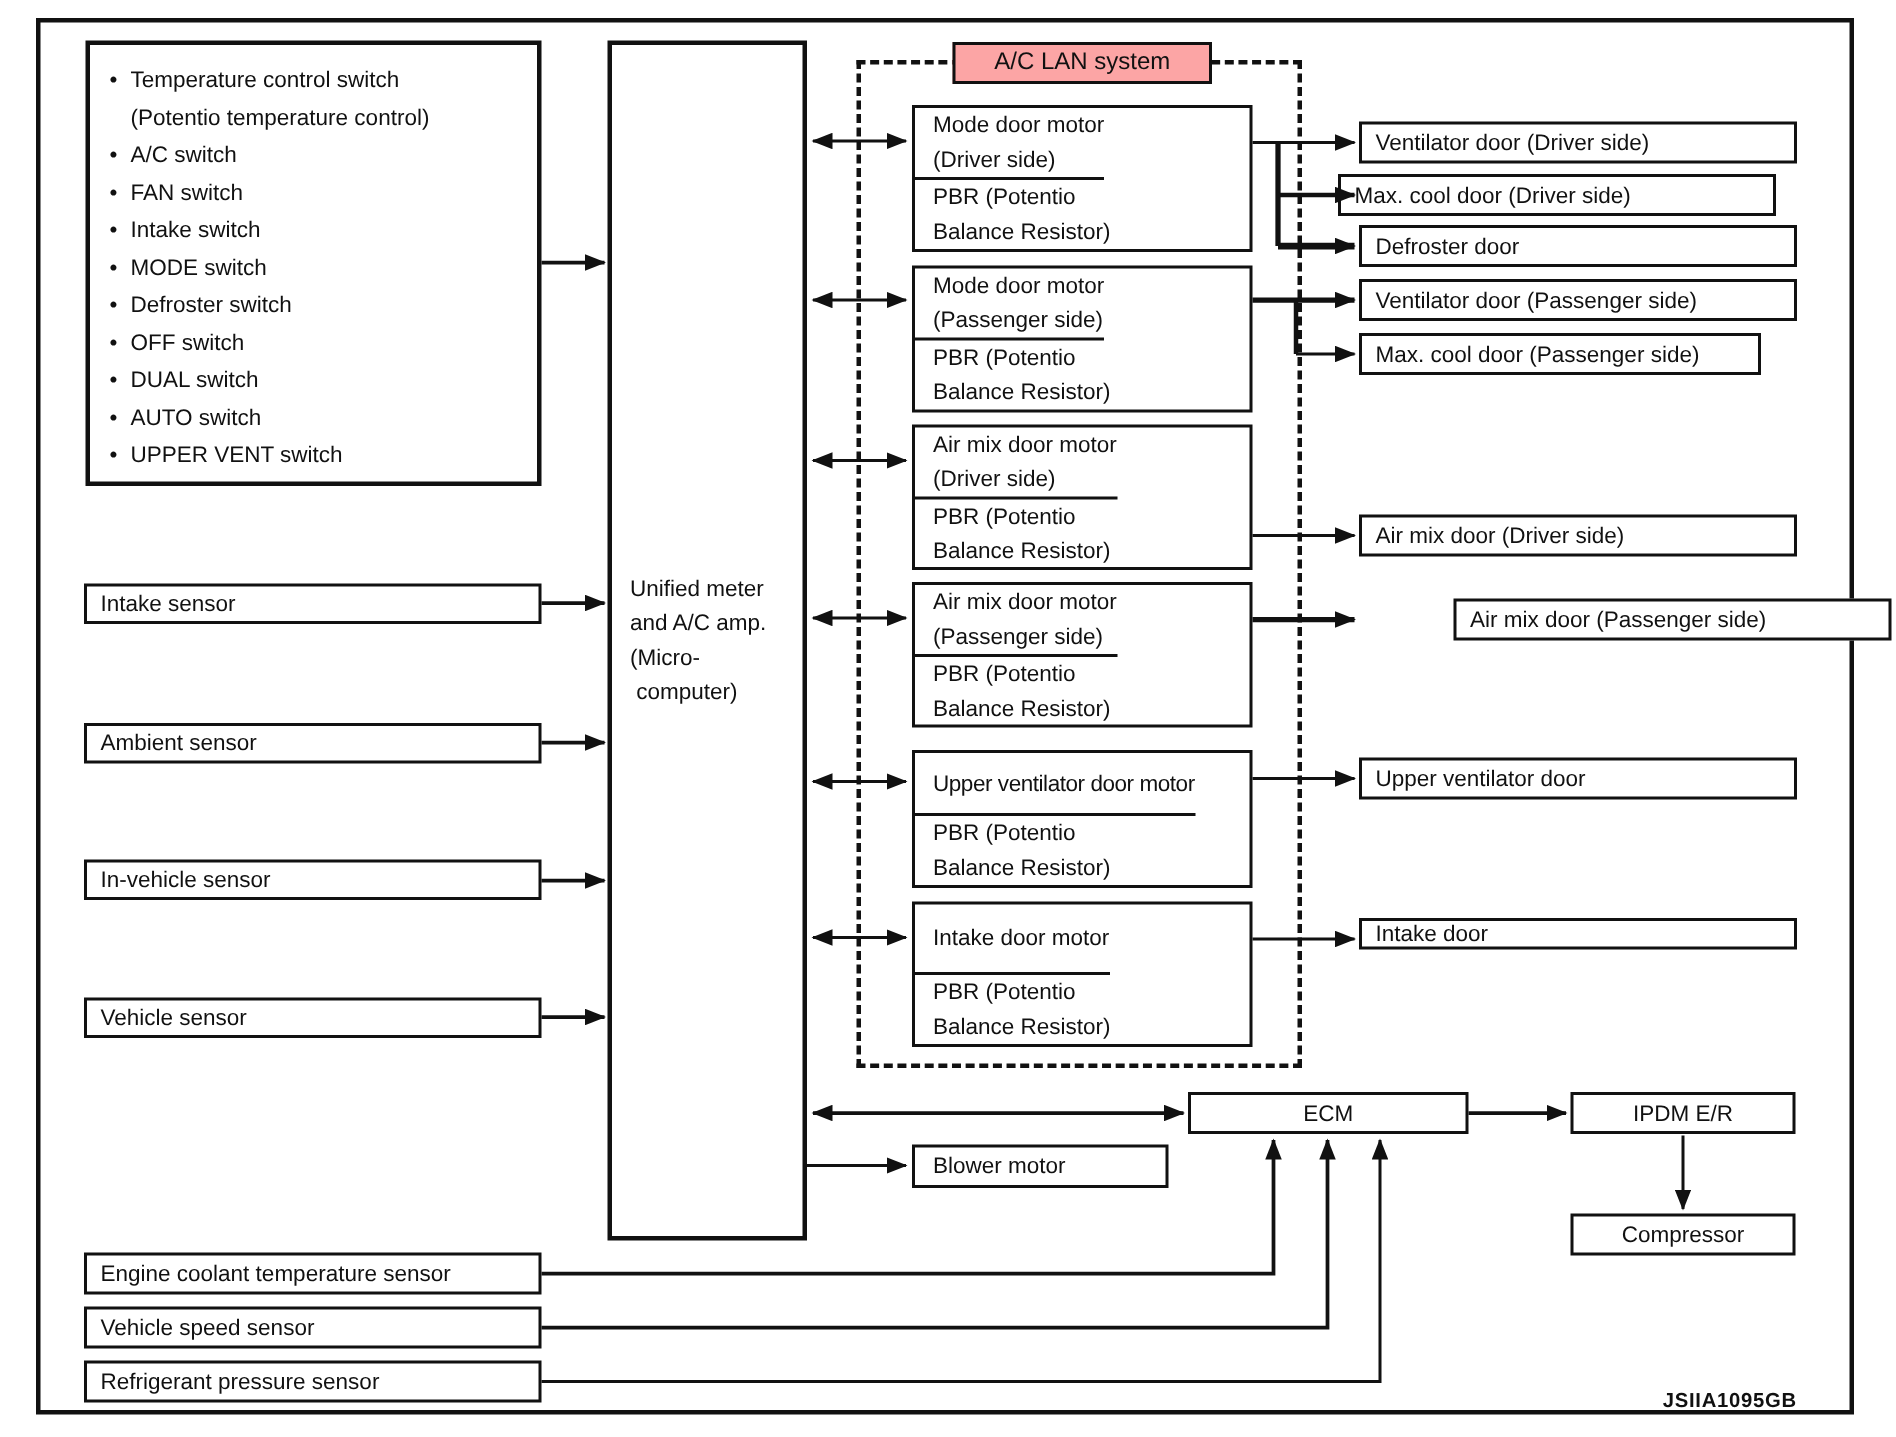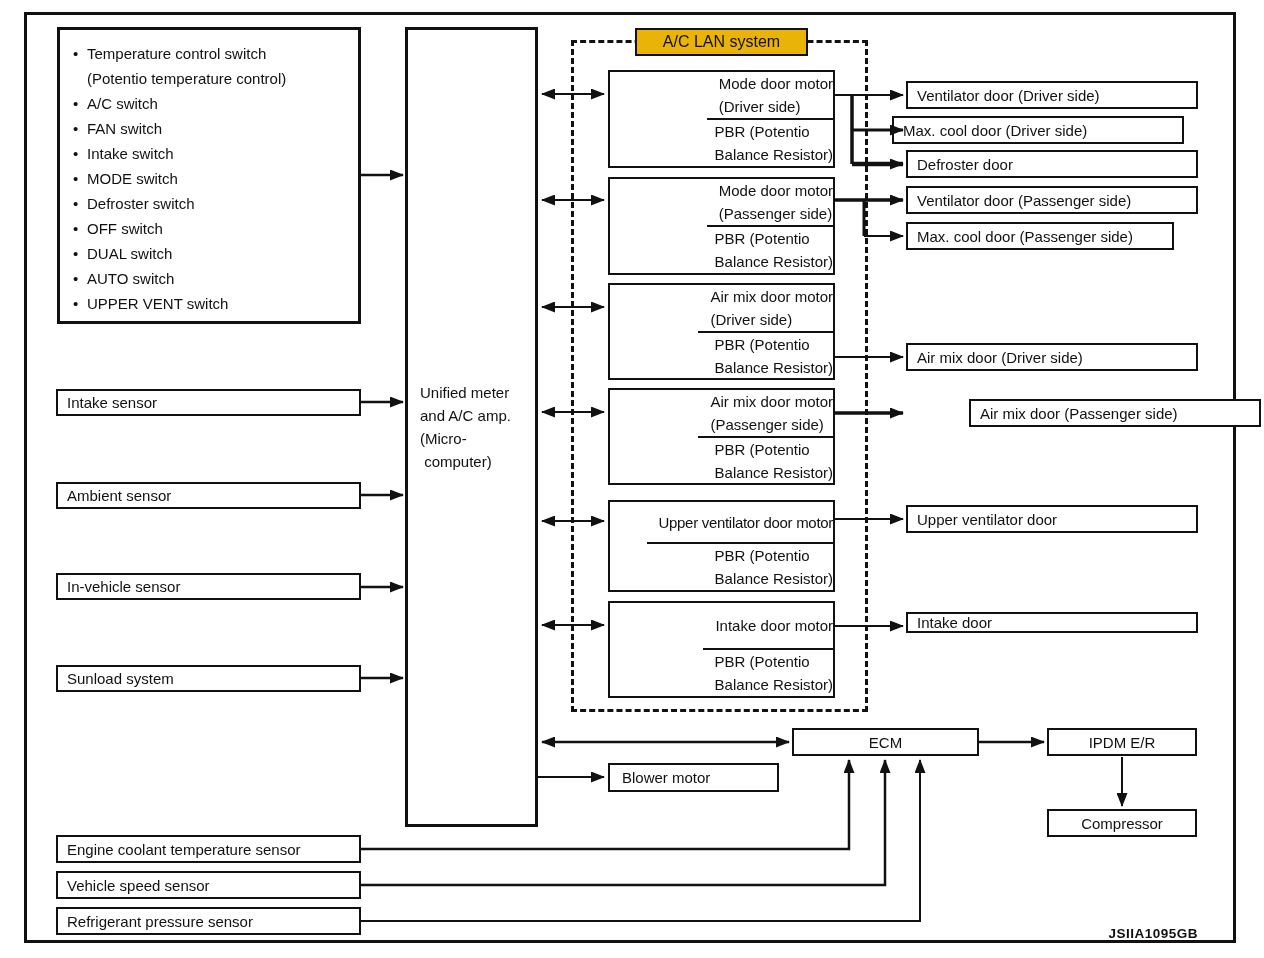--- a/index.html
+++ b/index.html
@@ -11,21 +11,21 @@
 
   .box { position:absolute; box-sizing:border-box; background:#fff;
          border:2.5px solid #111; display:flex; align-items:center;
          font-size:15px; line-height:19px; }
   .box .label { white-space:pre-wrap; }
   .pad  { padding-left:9px; }
   .pad12{ padding-left:12px; }
   .center { justify-content:center; }
 
   
-  .motor-box { flex-direction:column; align-items:flex-end; padding:0; border-width:2.5px; }
+  .motor-box { flex-direction:column; align-items:flex-start; padding:0; border-width:2.5px; }
   .motor-top { box-sizing:border-box; border-bottom:2.5px solid #111; display:flex;
                align-items:center; padding-left:12px; }
   .motor-bottom { flex:1; display:flex; align-items:center; padding-left:12px; }
   .mlabel { white-space:pre-wrap; line-height:23px; }
   .condensed { letter-spacing:-0.3px; }
 
   
   .dashed-box { position:absolute; left:571px; top:40px; width:297px; height:672px;
                 border:3px dashed #111; box-sizing:border-box; }
 
@@ -38,21 +38,21 @@
   .switch-list li::before { content:"\2022"; position:absolute; left:0; top:0; }
   .sublabel { padding-left:14px; }
 
   
   .amp-box { position:absolute; left:405px; top:27px; width:133px; height:800px;
              border:3px solid #111; box-sizing:border-box; background:#fff;
              display:flex; align-items:center; }
   .amp-box .label { white-space:pre-wrap; font-size:15px; line-height:23px; padding-left:12px; }
 
   .lan-title { position:absolute; left:635px; top:28px; width:173px; height:28px;
-               border:2.5px solid #111; box-sizing:border-box; background:#eab308;
+               border:2.5px solid #111; box-sizing:border-box; background:#fca5a5;
                display:flex; align-items:center; justify-content:center;
                font-size:16px; z-index:3; }
 
   .figure-code { position:absolute; left:998px; top:926px; width:200px;
                  text-align:right; font-size:13.5px; font-weight:bold; letter-spacing:0.5px; }
 
   svg.wires { position:absolute; left:0; top:0; z-index:4; pointer-events:none; }
   .z2 { z-index:2; }
 </style>
 </head>
@@ -182,21 +182,21 @@
   <div class="box pad z2" style="left:56px; top:389px; width:305px; height:27px;">
       <span class="label">Intake sensor</span>
     </div>
   <div class="box pad z2" style="left:56px; top:482px; width:305px; height:27px;">
       <span class="label">Ambient sensor</span>
     </div>
   <div class="box pad z2" style="left:56px; top:573px; width:305px; height:27px;">
       <span class="label">In-vehicle sensor</span>
     </div>
   <div class="box pad z2" style="left:56px; top:665px; width:305px; height:27px;">
-      <span class="label">Sunload system</span>
+      <span class="label">Vehicle sensor</span>
     </div>
 
   <div class="box pad z2" style="left:56px; top:835px; width:305px; height:28px;">
       <span class="label">Engine coolant temperature sensor</span>
     </div>
   <div class="box pad z2" style="left:56px; top:871px; width:305px; height:28px;">
       <span class="label">Vehicle speed sensor</span>
     </div>
   <div class="box pad z2" style="left:56px; top:907px; width:305px; height:28px;">
       <span class="label">Refrigerant pressure sensor</span>

